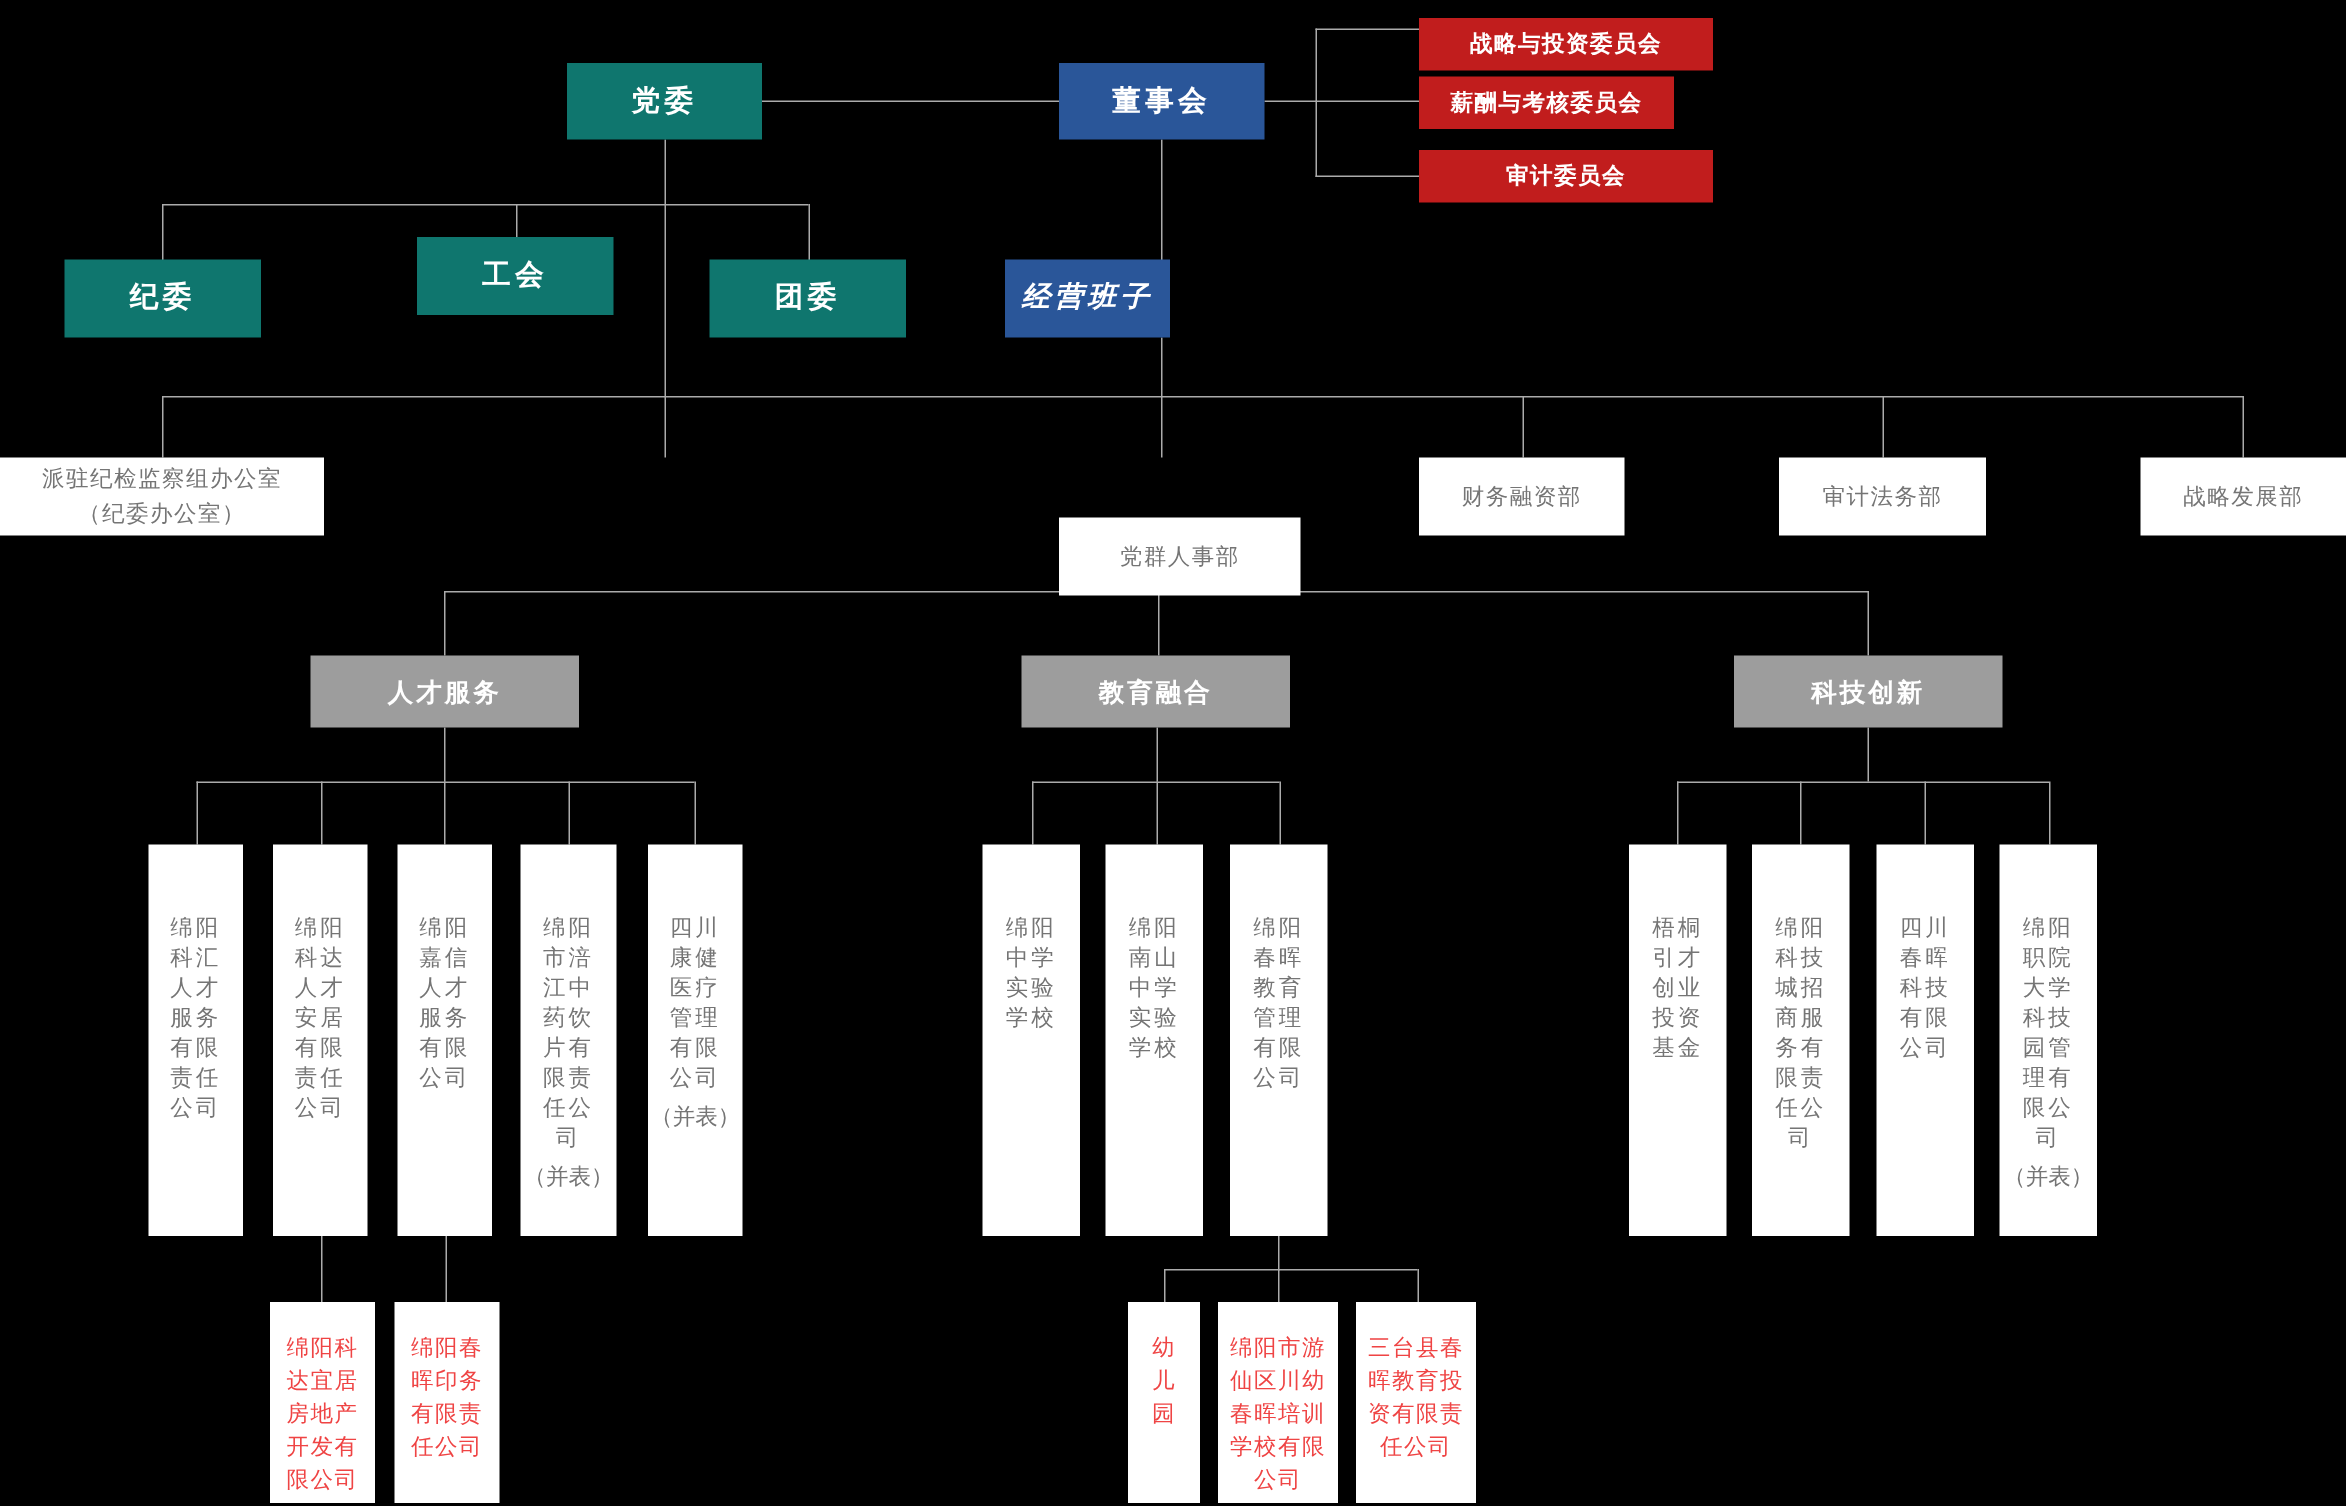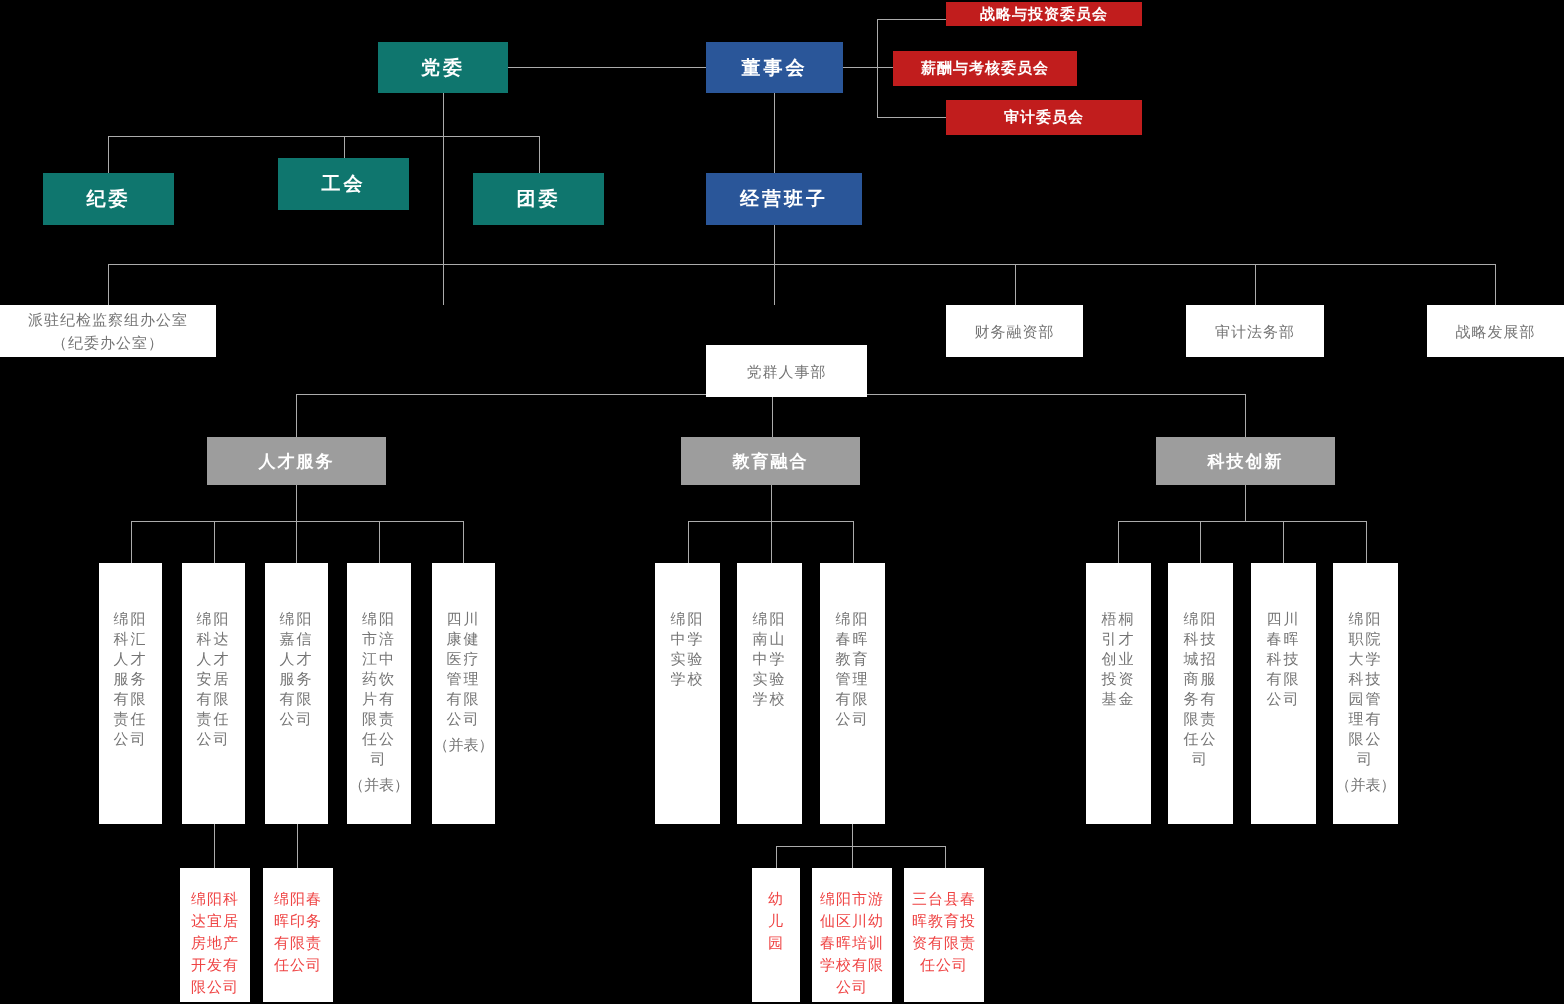--- a/index.html
+++ b/index.html
@@ -82,39 +82,39 @@
     <div class="line" style="left: 776px; top: 846px; width: 169px; height: 1px; background: rgb(171, 171, 171);"></div>
     <div class="line" style="left: 776px; top: 846px; width: 1px; height: 22px; background: rgb(171, 171, 171);"></div>
     <div class="line" style="left: 852px; top: 846px; width: 1px; height: 22px; background: rgb(171, 171, 171);"></div>
     <div class="line" style="left: 945px; top: 846px; width: 1px; height: 22px; background: rgb(171, 171, 171);"></div>
     <div class="node red" style="left: 378px; top: 42px; width: 130px; height: 51px;">
       <div class="lbl">党委</div>
     </div>
     <div class="node blue" style="left: 706px; top: 42px; width: 137px; height: 51px;">
       <div class="lbl">董事会</div>
     </div>
-    <div class="node red-sm" style="left: 946px; top: 2px; width: 196px; height: 24px;">
+    <div class="node red-sm" style="left: 946px; top: 12px; width: 196px; height: 35px;">
       <div class="lbl">战略与投资委员会</div>
     </div>
-    <div class="node red-sm" style="left: 893px; top: 51px; width: 184px; height: 35px;">
+    <div class="node red-sm" style="left: 946px; top: 51px; width: 170px; height: 35px;">
       <div class="lbl">薪酬与考核委员会</div>
     </div>
     <div class="node red-sm" style="left: 946px; top: 100px; width: 196px; height: 35px;">
       <div class="lbl">审计委员会</div>
     </div>
     <div class="node red" style="left: 43px; top: 173px; width: 131px; height: 52px;">
       <div class="lbl">纪委</div>
     </div>
     <div class="node red" style="left: 278px; top: 158px; width: 131px; height: 52px;">
       <div class="lbl">工会</div>
     </div>
     <div class="node red" style="left: 473px; top: 173px; width: 131px; height: 52px;">
       <div class="lbl">团委</div>
     </div>
-    <div class="node blue" style="left: 706px; top: 173px; width: 156px; height: 52px;">
+    <div class="node blue" style="left: 670px; top: 173px; width: 110px; height: 52px; font-style: italic;">
       <div class="lbl">经营班子</div>
     </div>
     <div class="node dept" style="left: 0px; top: 305px; width: 216px; height: 52px;">
       <div class="lbl">派驻纪检监察组办公室
 （纪委办公室）</div>
     </div>
     <div class="node dept" style="left: 706px; top: 305px; width: 161px; height: 52px; margin-top: 40px;">
       <div class="lbl">党群人事部</div>
     </div>
     <div class="node dept" style="left: 946px; top: 305px; width: 137px; height: 52px;">

